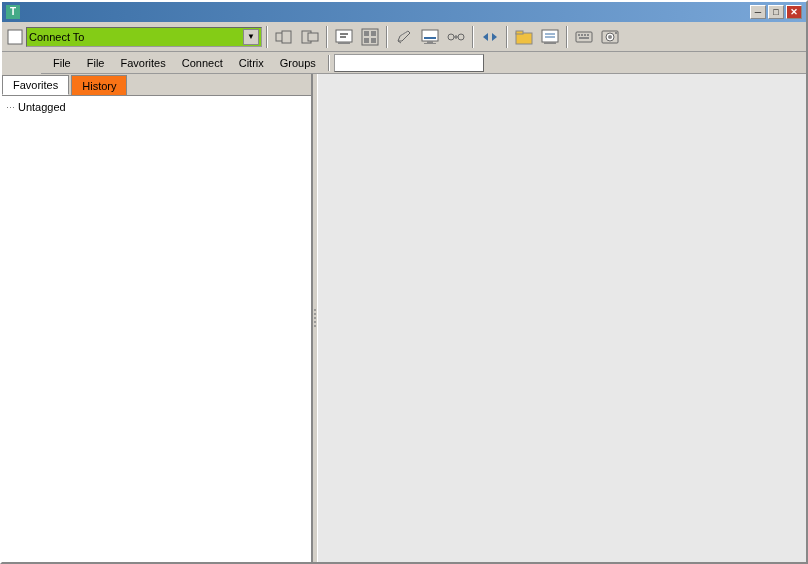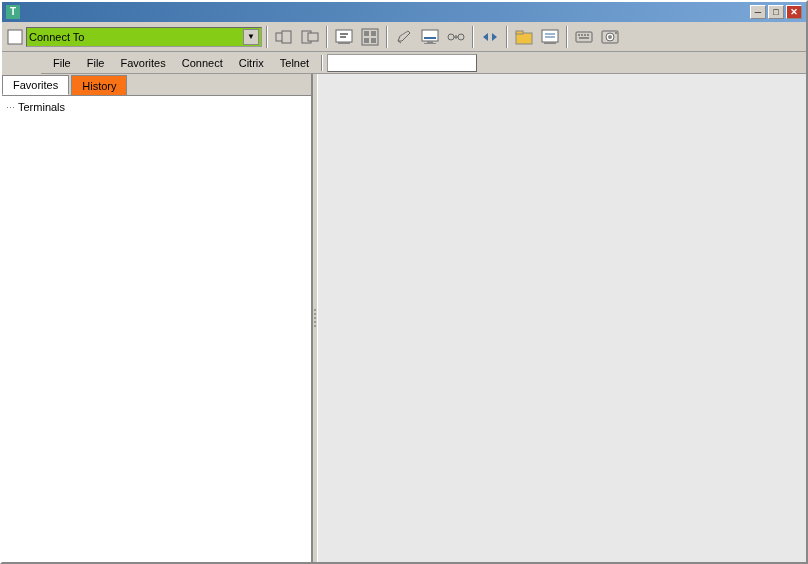--- a/index.html
+++ b/index.html
@@ -427,39 +427,39 @@
       </svg>
     </div>
   </div>
 
   <div class="menubar">
     <div class="menu-item">File</div>
     <div class="menu-item">File</div>
     <div class="menu-item">Favorites</div>
     <div class="menu-item">Connect</div>
     <div class="menu-item">Citrix</div>
-    <div class="menu-item">Telnet</div>
+    <div class="menu-item">Groups</div>
     <div class="menu-separator-v"></div>
 
     <div class="search-box"></div>
   </div>
 
   <div class="main-area">
 
     <div class="left-panel">
 
       <div class="tabs-row">
         <div class="tab active">Favorites</div>
         <div class="tab">History</div>
       </div>
 
       <div class="tree-area">
         <div class="tree-item">
           <span class="tree-expander">···</span>
-          <span class="tree-label">Terminals</span>
+          <span class="tree-label">Untagged</span>
         </div>
       </div>
     </div>
 
     <div class="splitter">
       <div class="splitter-dots">
         <div class="splitter-dot"></div>
         <div class="splitter-dot"></div>
         <div class="splitter-dot"></div>
         <div class="splitter-dot"></div>

